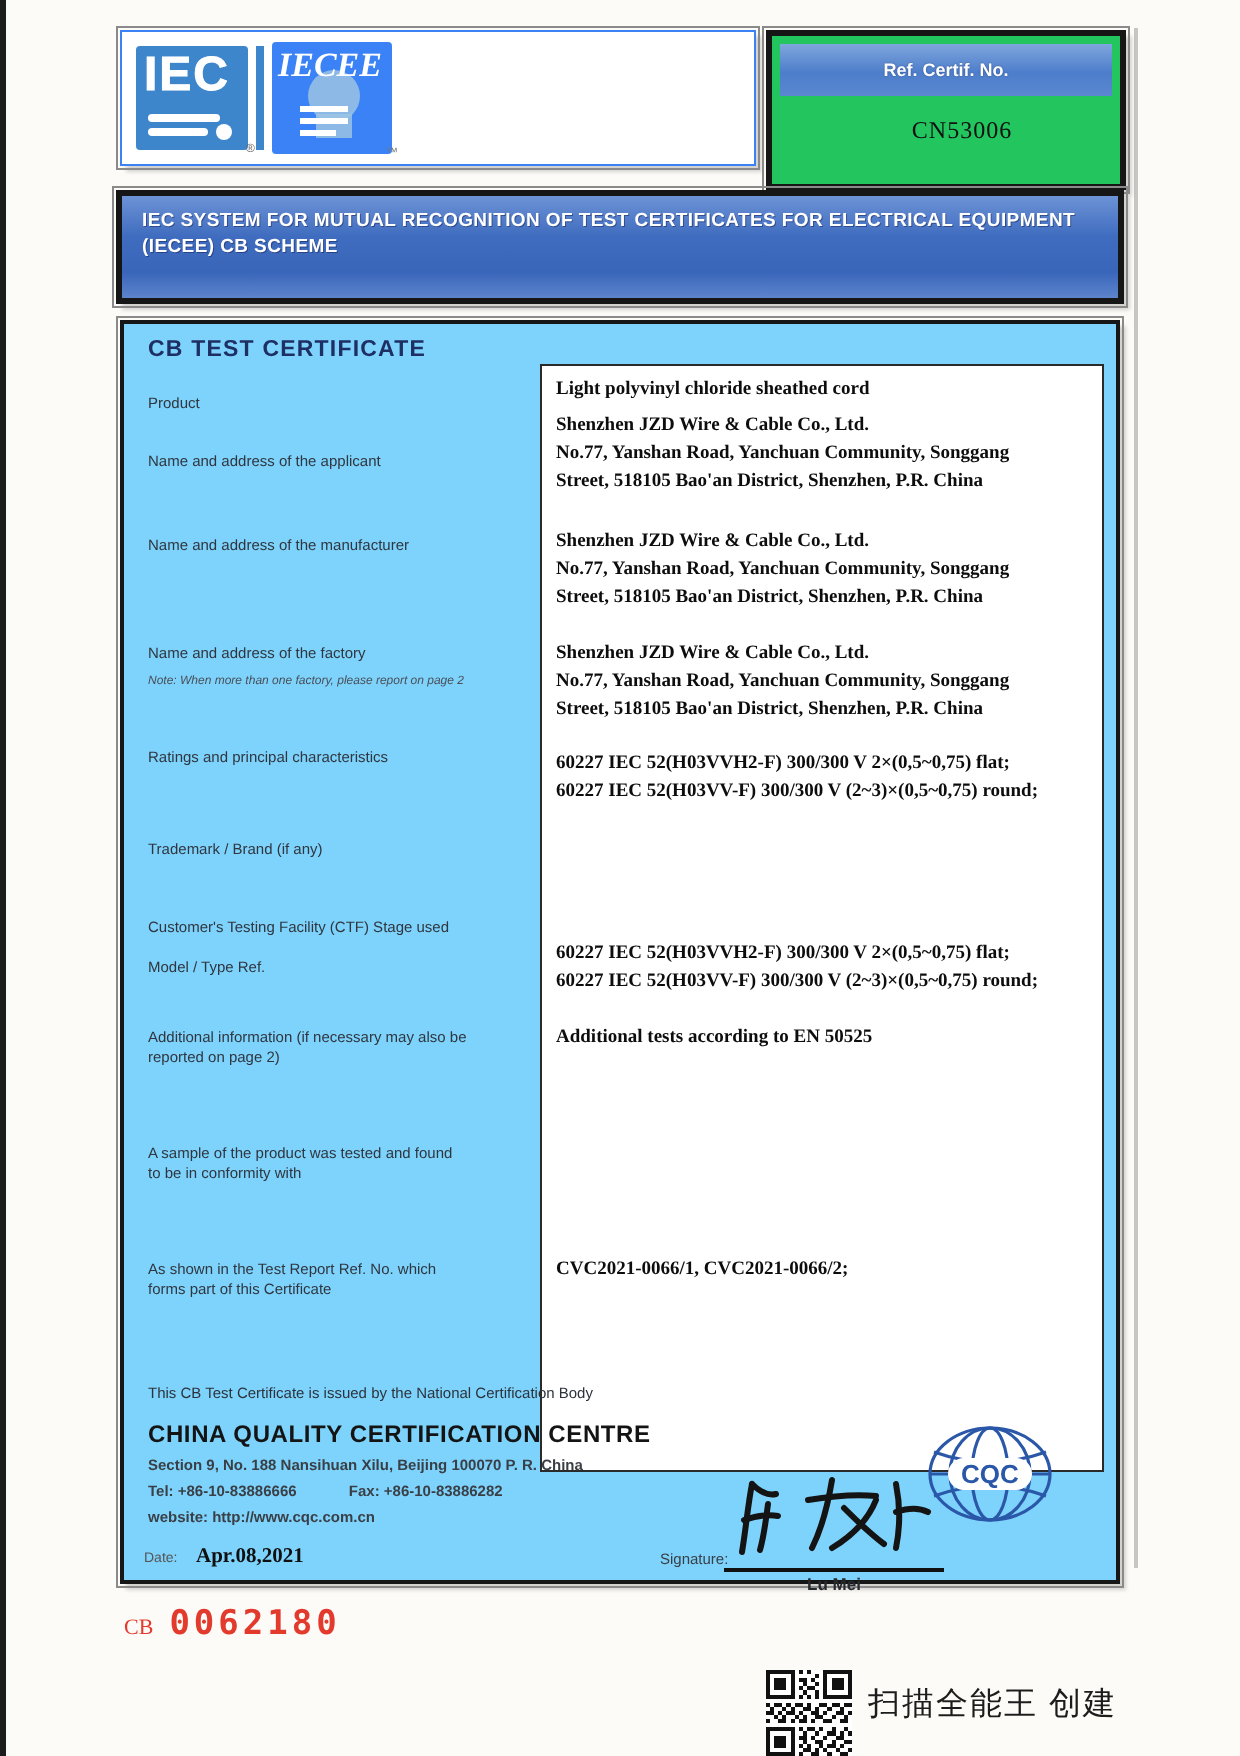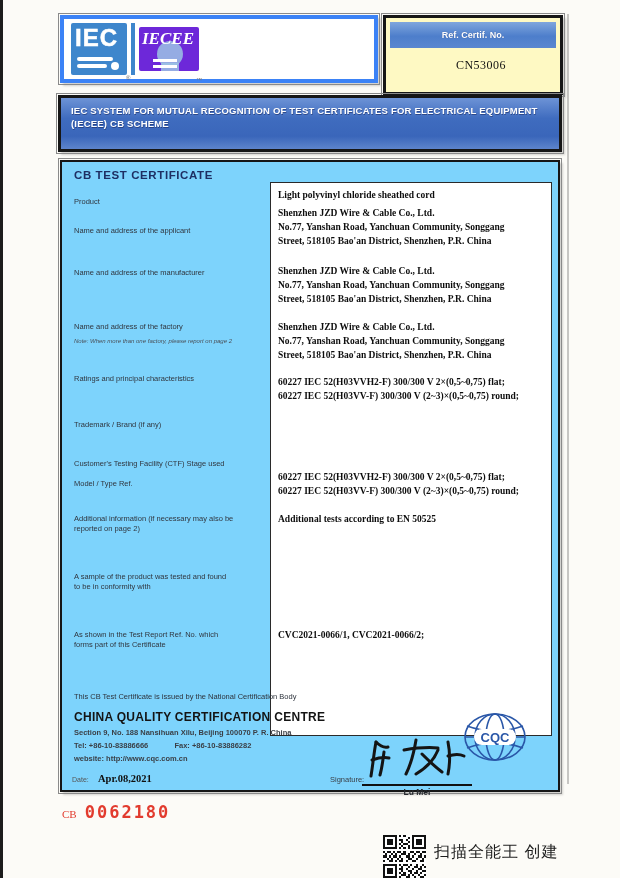--- a/index.html
+++ b/index.html
@@ -9,42 +9,42 @@
     font-family:"Liberation Sans",sans-serif;
     color:#222;
   }
   .scan-edge-left{position:absolute;left:0;top:0;width:3px;height:878px;background:#1c1c1c;}
   .scan-edge-right{position:absolute;left:567px;top:14px;width:2px;height:770px;background:rgba(60,60,60,.28);}
   .box-shadowed{box-shadow:3px 3px 2px rgba(0,0,0,.16);}
 
   
   .logo-box{
     position:absolute;left:60px;top:15px;width:318px;height:68px;
-    background:#fff;border:4px solid #3b82f6;outline:1px solid #8a8a8a;outline-offset:1px;
+    background:#fff;border:1px solid #3b82f6;outline:1px solid #8a8a8a;outline-offset:1px;
     display:flex;align-items:center;padding-left:7px;box-sizing:border-box;
   }
   .iec-square{width:56px;height:52px;background:#3e86cc;position:relative;border-radius:2px;}
   .iec-text{position:absolute;left:4px;top:1px;font-weight:bold;font-size:24px;color:#fff;
     letter-spacing:1px;-webkit-text-stroke:.5px #fff;}
   .iec-bar1{position:absolute;left:6px;top:34px;width:36px;height:4px;background:#fff;border-radius:2px;}
   .iec-bar2{position:absolute;left:6px;top:41px;width:30px;height:4px;background:#fff;border-radius:2px;}
   .iec-ball{position:absolute;left:40px;top:39px;width:8px;height:8px;background:#fff;border-radius:50%;}
   .reg-mark{position:absolute;left:62px;top:56px;font-size:6px;color:#666;}
   .iec-divider{width:4px;height:52px;background:#3e86cc;margin-left:4px;}
-  .iecee-square{width:60px;height:44px;background:#6d28d9;margin-left:4px;position:relative;border-radius:2px;overflow:hidden;}
+  .iecee-square{width:60px;height:56px;background:#3b82f6;margin-left:4px;position:relative;border-radius:2px;overflow:hidden;}
   .iecee-text{position:absolute;left:3px;top:2px;font-family:"Liberation Serif",serif;font-style:italic;
     font-weight:bold;font-size:17px;color:#fff;letter-spacing:0;}
   .iecee-bulb{position:absolute;left:18px;top:14px;width:26px;height:26px;background:#9cc3e4;border-radius:50%;opacity:.85;}
   .iecee-bulb-base{position:absolute;left:22px;top:36px;width:18px;height:12px;background:#9cc3e4;opacity:.85;}
   .iecee-line{position:absolute;width:24px;height:3px;background:#fff;left:14px;}
   .tm-mark{position:absolute;left:132px;top:58px;font-size:6px;color:#777;}
 
   .ref-box{
     position:absolute;left:383px;top:15px;width:180px;height:80px;
-    background:#fef9c3;border:3px solid #161616;outline:1px solid #8a8a8a;outline-offset:1px;
+    background:#22c55e;border:3px solid #161616;outline:1px solid #8a8a8a;outline-offset:1px;
     box-sizing:border-box;
   }
   .ref-banner{
     position:absolute;left:4px;right:4px;top:4px;height:26px;
     background:linear-gradient(180deg,#7fa6dd 0%,#4d7ecb 55%,#5a87d0 100%);
     color:#fff;font-weight:bold;font-size:9px;display:flex;align-items:center;justify-content:center;
     text-shadow:0 0 1px rgba(0,0,50,.4);
   }
   .ref-number{
     position:absolute;left:0;right:0;top:40px;text-align:center;

